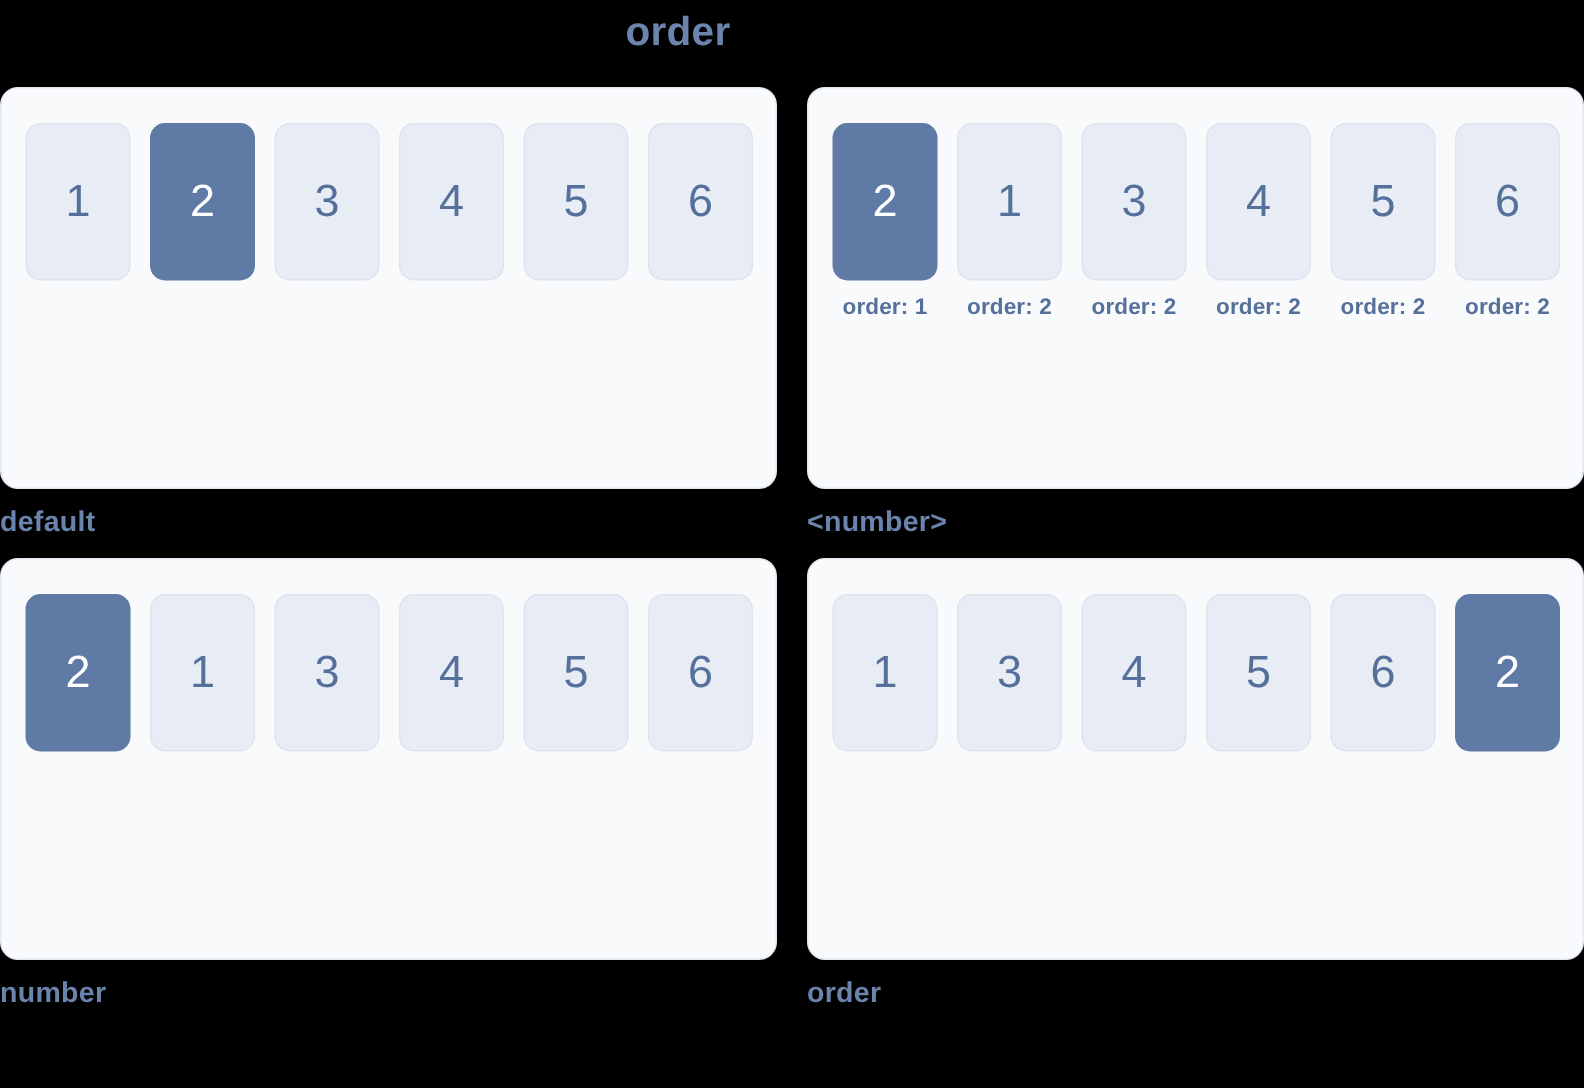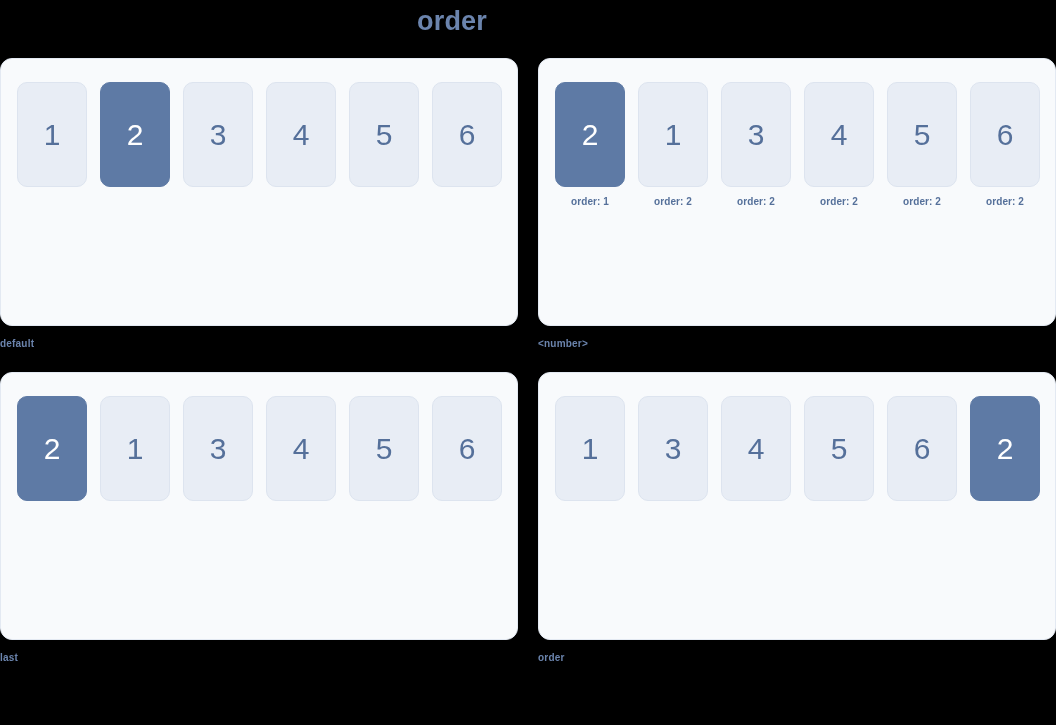--- a/index.html
+++ b/index.html
@@ -91,32 +91,32 @@
   }
 
   .box.highlight {
     background: #5e7aa5;
     border-color: #5e7aa5;
     color: #ffffff;
   }
 
   .order-label {
     margin-top: 9px;
-    font-size: 10px;
+    font-size: 15px;
     font-weight: bold;
     color: #55709a;
     white-space: nowrap;
     letter-spacing: 0.1px;
   }
 
   .caption {
     position: absolute;
     left: 0;
     top: 280px;
-    font-size: 10px;
+    font-size: 19px;
     font-weight: bold;
     color: #6b84ad;
     letter-spacing: 0.2px;
     white-space: nowrap;
   }
 </style>
 </head>
 <body>
 
 <div class="page-title">order</div>
@@ -197,21 +197,21 @@
           <div class="box">4</div>
         </div>
         <div class="item">
           <div class="box">5</div>
         </div>
         <div class="item">
           <div class="box">6</div>
         </div>
       </div>
     </div>
-    <div class="caption">last</div>
+    <div class="caption">number</div>
   </div>
 
   <div class="cell cell-last">
     <div class="panel">
       <div class="panel-inner">
         <div class="item">
           <div class="box">1</div>
         </div>
         <div class="item">
           <div class="box">3</div>

